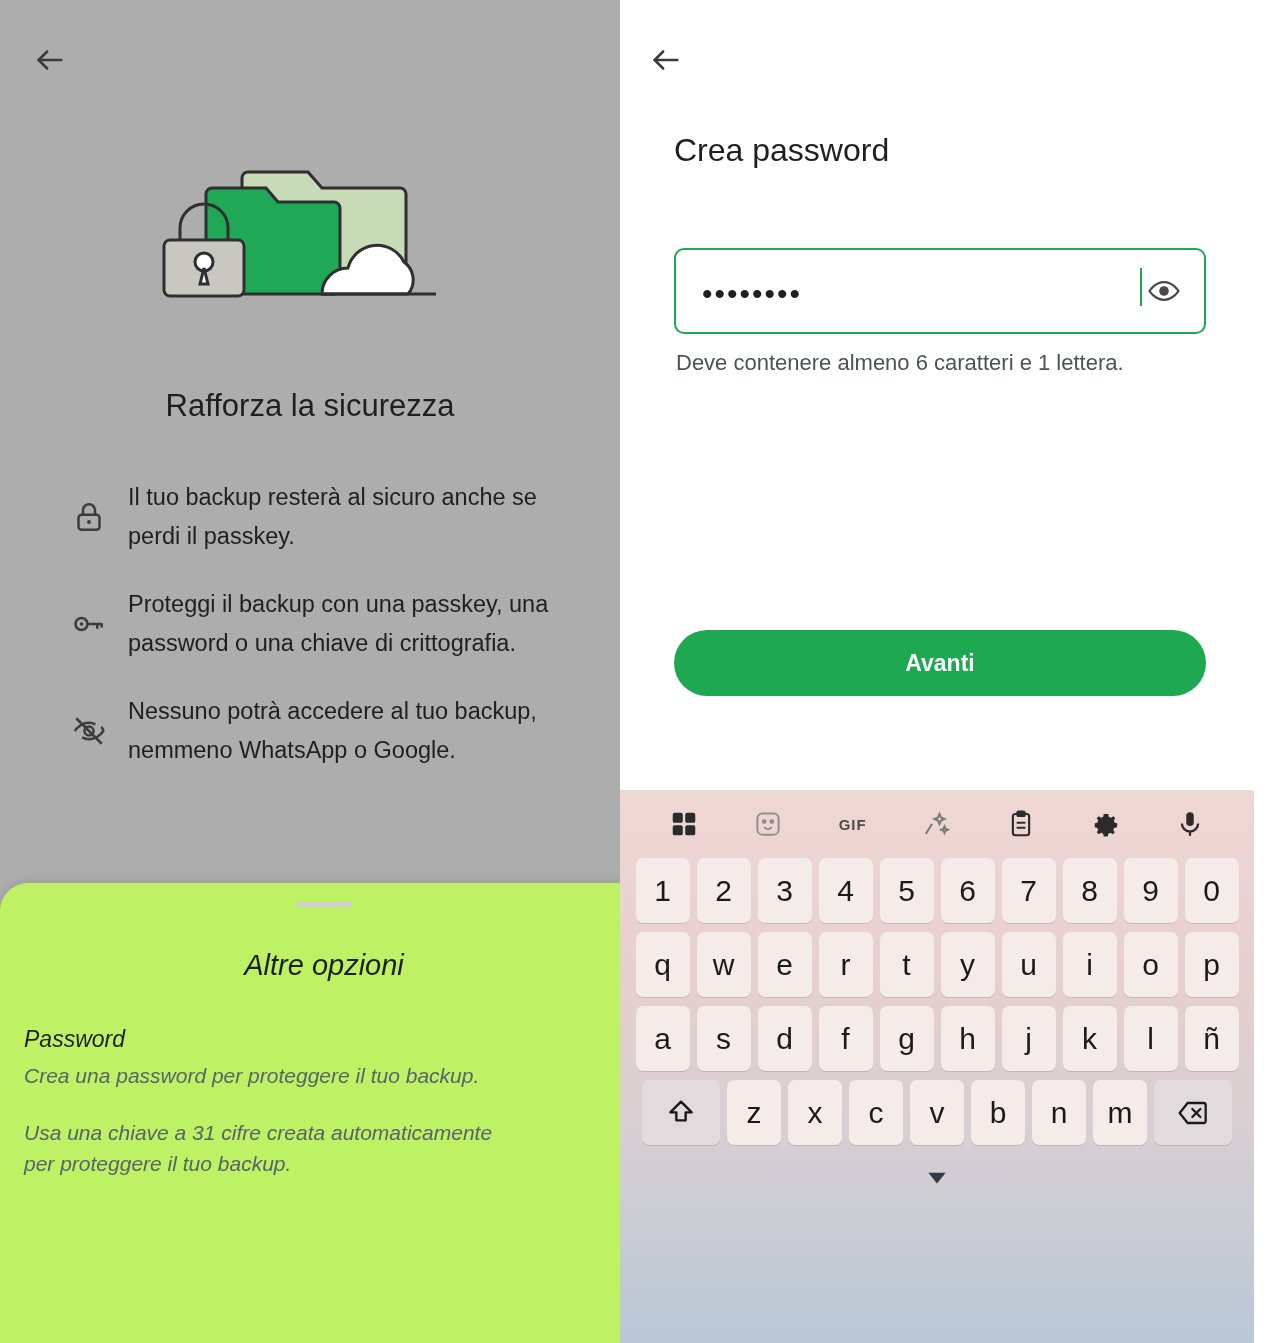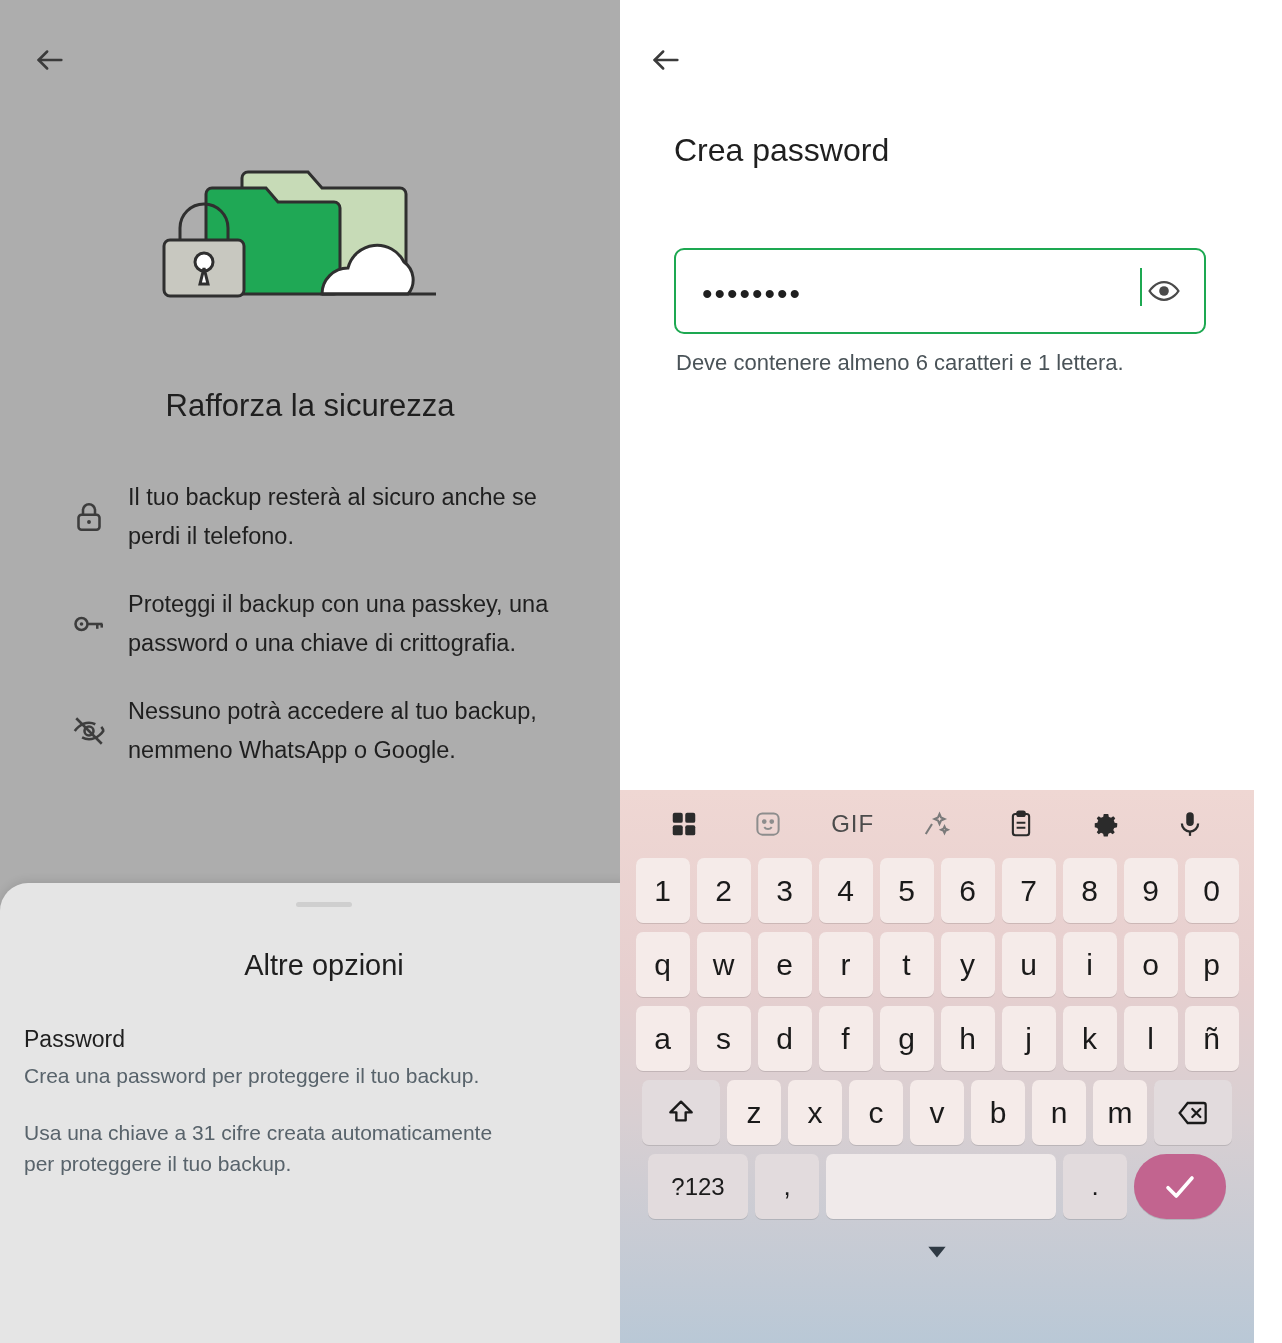--- a/index.html
+++ b/index.html
@@ -56,24 +56,25 @@
   .bullet .b-icon svg { width: 36px; height: 36px; }
   .bullet .b-text {
     font-size: 23.5px; line-height: 1.68; color: #1f1f1f;
     max-width: 440px;
   }
 
   
   .sheet {
     position: absolute; left: 0; bottom: 0;
     width: 648px; height: 460px;
-    background: #e5e5e5;
+    background: #bef264;
     border-radius: 28px 28px 0 0;
     box-shadow: 0 -2px 10px rgba(0,0,0,0.10);
     overflow: hidden;
+    font-style: italic;
   }
   .sheet-handle {
     width: 56px; height: 5px; border-radius: 3px;
     background: #cfcfcf;
     margin: 19px auto 0;
   }
   .sheet-title {
     text-align: center;
     font-size: 29px; color: #1f1f1f;
     margin-top: 42px;
@@ -145,21 +146,21 @@
   .kb-toolbar {
     height: 68px;
     display: flex; align-items: center;
     padding: 0 22px;
   }
   .kb-tool {
     flex: 1; display: flex; align-items: center; justify-content: center;
     color: #2b2b2b;
   }
   .kb-tool svg { width: 30px; height: 30px; }
-  .kb-tool.gif { font-size: 24px; font-weight: normal; letter-spacing: 1px; color: #4b4b4b; font-family: "Liberation Sans", sans-serif; }
+  .kb-tool.gif { font-size: 15px; font-weight: bold; letter-spacing: 1px; color: #4b4b4b; font-family: "Liberation Sans", sans-serif; }
 
   .kb-row { display: flex; justify-content: center; margin-bottom: 9px; }
   .key {
     background: #f5ebe9;
     border-radius: 7px;
     height: 65px;
     display: flex; align-items: center; justify-content: center;
     font-size: 30px; color: #1a1a1a;
     margin: 0 3.5px;
     box-shadow: 0 1px 0 rgba(0,0,0,0.12);
@@ -222,21 +223,21 @@
 
     <div class="bullets">
       <div class="bullet">
         <span class="b-icon">
           <svg viewBox="0 0 24 24" fill="none" stroke="currentColor" stroke-width="1.7">
             <rect x="5" y="10.5" width="14" height="10" rx="2"></rect>
             <path d="M8 10.5V7.5a4 4 0 0 1 8 0v3"></path>
             <circle cx="12" cy="15.3" r="1.3" fill="currentColor" stroke="none"></circle>
           </svg>
         </span>
-        <span class="b-text">Il tuo backup resterà al sicuro anche se perdi il telefono.</span>
+        <span class="b-text">Il tuo backup resterà al sicuro anche se perdi il passkey.</span>
       </div>
       <div class="bullet">
         <span class="b-icon">
           <svg viewBox="0 0 24 24" fill="none" stroke="currentColor" stroke-width="1.7">
             <circle cx="7" cy="12" r="4"></circle>
             <circle cx="7" cy="12" r="1.2" fill="currentColor" stroke="none"></circle>
             <path d="M11 12h10"></path>
               <path d="M17.5 12v3.2"></path>
               <path d="M20.5 12v2.4"></path>
           </svg>
@@ -287,20 +288,21 @@
       <span class="eye-btn">
         <svg viewBox="0 0 24 24" fill="none" stroke="currentColor" stroke-width="1.6">
           <path d="M1.8 12S5.5 5.8 12 5.8 22.2 12 22.2 12 18.5 18.2 12 18.2 1.8 12 1.8 12z"></path>
           <circle cx="12" cy="12" r="3.4" fill="currentColor" stroke="none"></circle>
         </svg>
       </span>
     </div>
 
     <div class="pw-hint">Deve contenere almeno 6 caratteri e 1 lettera.</div>
 
+    <button class="next-btn">Avanti</button>
 
     <div class="kb">
       <div class="kb-toolbar">
         <span class="kb-tool">
           <svg viewBox="0 0 24 24" fill="currentColor">
               <rect x="3" y="3" width="8" height="8" rx="1.5"></rect>
               <rect x="13" y="3" width="8" height="8" rx="1.5"></rect>
               <rect x="3" y="13" width="8" height="8" rx="1.5"></rect>
               <rect x="13" y="13" width="8" height="8" rx="1.5"></rect>
             </svg>
@@ -395,31 +397,20 @@
         <div class="key">n</div>
         <div class="key">m</div>
         <div class="key fn del">
           <svg viewBox="0 0 24 24" fill="none" stroke="#1a1a1a" stroke-width="1.7" stroke-linecap="round">
               <path d="M8 4.5h12a1.5 1.5 0 0 1 1.5 1.5v12a1.5 1.5 0 0 1-1.5 1.5H8L2 12z"></path>
               <path d="M11.5 9l6 6M17.5 9l-6 6"></path>
             </svg>
         </div>
       </div>
 
-      <div class="kb-row row-4">
-        <div class="key sym">?123</div>
-        <div class="key comma">,</div>
-        <div class="key space"></div>
-        <div class="key period">.</div>
-        <div class="key enter">
-          <svg viewBox="0 0 24 24" fill="none" stroke="#ffffff" stroke-width="2.4" stroke-linecap="round" stroke-linejoin="round">
-              <polyline points="4,12.5 9.5,18 20,6"></polyline>
-            </svg>
-        </div>
-      </div>
 
       <div class="kb-nav">
         <svg viewBox="0 0 24 24" fill="currentColor">
             <polygon points="4,8 20,8 12,18"></polygon>
           </svg>
       </div>
     </div>
   </div>
 
 </div>

